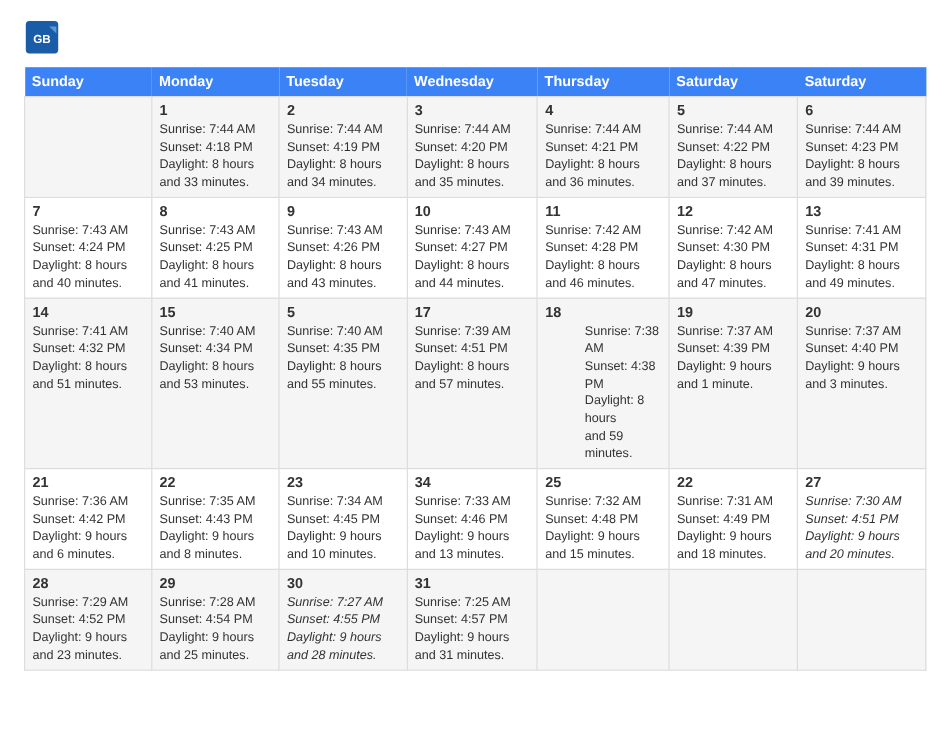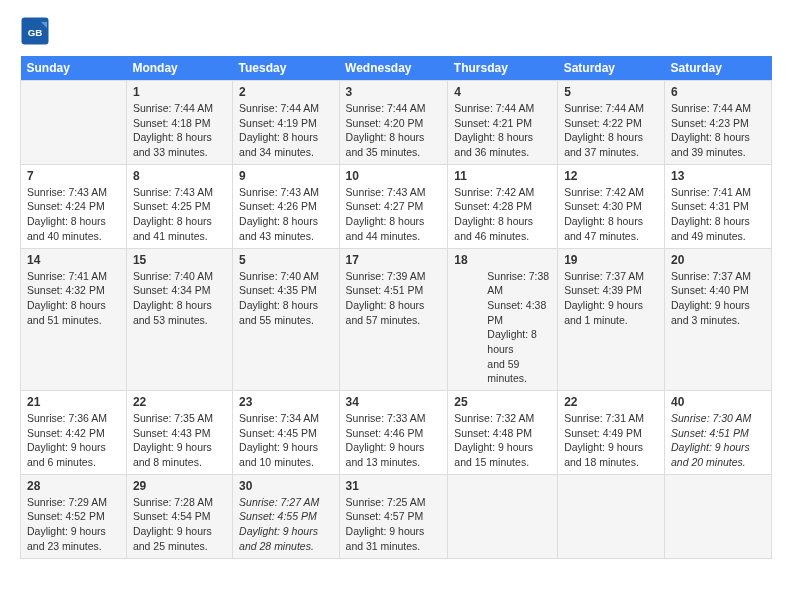--- a/index.html
+++ b/index.html
@@ -309,21 +309,21 @@
 and 15 minutes.</div>
           </td>
           <td>
             <span class="day-num">22</span>
             <div class="day-info" style="white-space: pre-line;">Sunrise: 7:31 AM
 Sunset: 4:49 PM
 Daylight: 9 hours
 and 18 minutes.</div>
           </td>
           <td>
-            <span class="day-num">40</span>
+            <span class="day-num">27</span>
             <div class="day-info" style="white-space: pre-line; font-style: italic;">Sunrise: 7:30 AM
 Sunset: 4:51 PM
 Daylight: 9 hours
 and 20 minutes.</div>
           </td>
         </tr>
         <tr>
           <td>
             <span class="day-num">28</span>
             <div class="day-info" style="white-space: pre-line;">Sunrise: 7:29 AM

